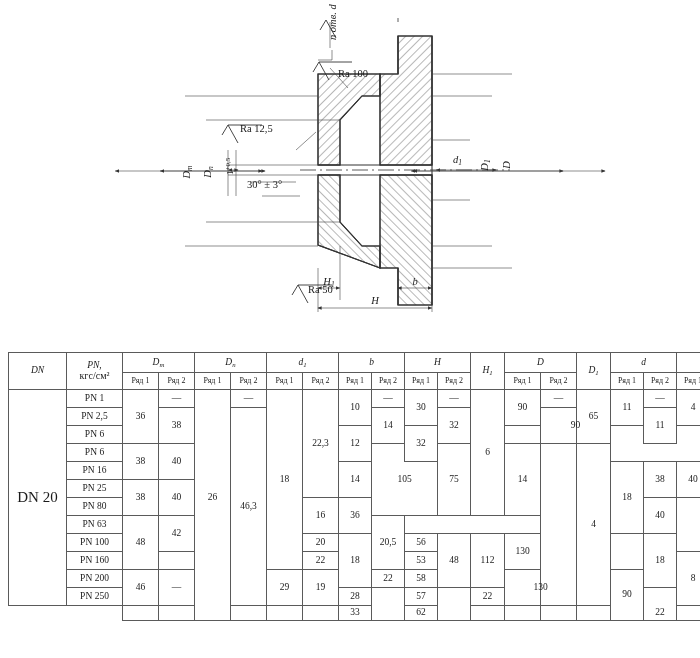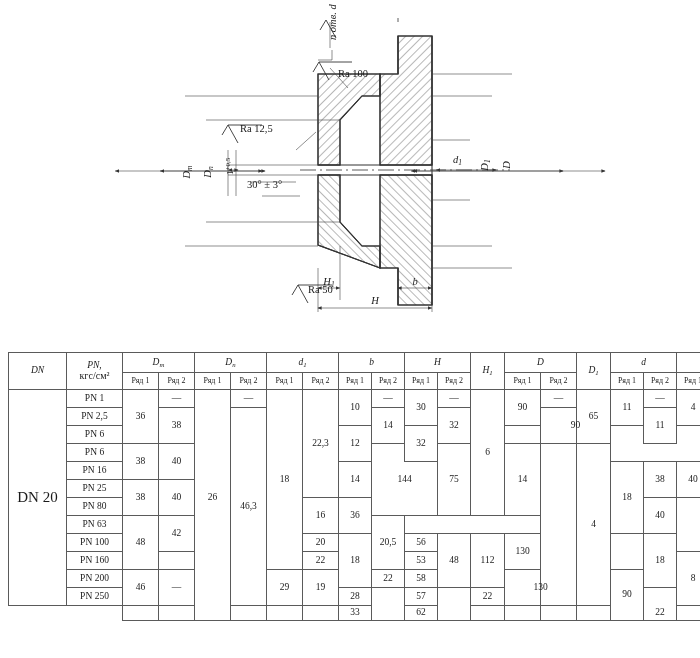--- a/index.html
+++ b/index.html
@@ -233,21 +233,21 @@
   <tr>
     <td class="pn">PN 6</td>
     <td rowspan="2">12</td>
     <td rowspan="2">32</td>
   </tr>
 
   <tr>
     <td class="pn">PN 6</td>
     <td rowspan="2">38</td>
     <td rowspan="2">40</td>
-    <td rowspan="4" colspan="2">144</td>
+    <td rowspan="4" colspan="2">105</td>
     <td rowspan="4">75</td>
     <td rowspan="4">14</td>
     <td rowspan="9"></td>
     <td rowspan="9">4</td>
   </tr>
 
   <tr>
     <td class="pn">PN 16</td>
     <td rowspan="2">14</td>
     <td rowspan="4">18</td>

